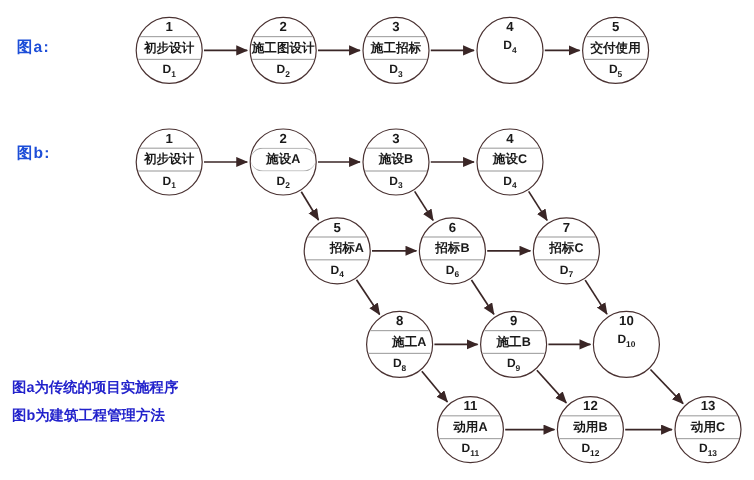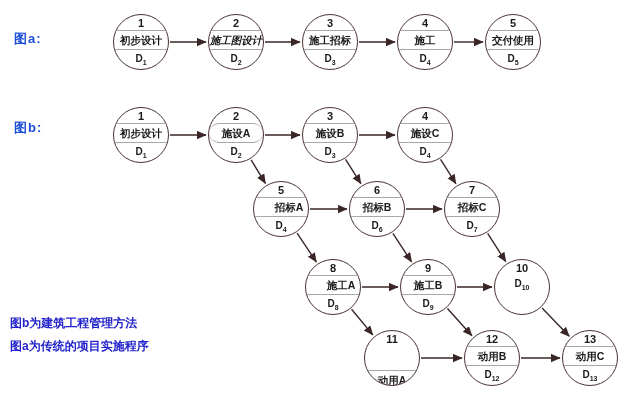--- a/index.html
+++ b/index.html
@@ -69,31 +69,30 @@
     </svg>
 
   <div id="nodes-a">
       <div class="node" style="left: 113px; top: 14px; border-color: rgb(74, 50, 50);">
         <div class="n-num">1</div>
         <div class="n-name" style="border-color: rgb(168, 168, 168);">初步设计</div>
         <div class="n-dur">D<sub>1</sub></div>
       </div>
       <div class="node" style="left: 208px; top: 14px; border-color: rgb(74, 50, 50);">
         <div class="n-num">2</div>
-        <div class="n-name" style="border-color: rgb(168, 168, 168); font-style: italic;">施工图设计</div>
+        <div class="n-name" style="border-color: rgb(168, 168, 168);">施工图设计</div>
         <div class="n-dur">D<sub>2</sub></div>
       </div>
       <div class="node" style="left: 302px; top: 14px; border-color: rgb(74, 50, 50);">
         <div class="n-num">3</div>
         <div class="n-name" style="border-color: rgb(168, 168, 168);">施工招标</div>
         <div class="n-dur">D<sub>3</sub></div>
       </div>
       <div class="node" style="left: 397px; top: 14px; border-color: rgb(74, 50, 50);">
         <div class="n-num">4</div>
-        <div class="n-name" style="border-color: rgb(168, 168, 168);">施工</div>
         <div class="n-dur">D<sub>4</sub></div>
       </div>
       <div class="node" style="left: 485px; top: 14px; border-color: rgb(74, 50, 50);">
         <div class="n-num">5</div>
         <div class="n-name" style="border-color: rgb(168, 168, 168);">交付使用</div>
         <div class="n-dur">D<sub>5</sub></div>
       </div>
     </div>
   <div id="nodes-b">
       <div class="node" style="left: 113px; top: 107px; border-color: rgb(74, 50, 50);">
@@ -138,34 +137,34 @@
       </div>
       <div class="node" style="left: 400px; top: 259px; border-color: rgb(74, 50, 50);">
         <div class="n-num">9</div>
         <div class="n-name" style="border-color: rgb(168, 168, 168);">施工B</div>
         <div class="n-dur">D<sub>9</sub></div>
       </div>
       <div class="node" style="left: 494px; top: 259px; border-color: rgb(74, 50, 50);">
         <div class="n-num">10</div>
         <div class="n-dur">D<sub>10</sub></div>
       </div>
-      <div class="node" style="left: 364px; top: 330px; border-color: rgb(74, 50, 50); gap: 24px;">
+      <div class="node" style="left: 364px; top: 330px; border-color: rgb(74, 50, 50);">
         <div class="n-num">11</div>
         <div class="n-name" style="border-color: rgb(168, 168, 168);">动用A</div>
         <div class="n-dur">D<sub>11</sub></div>
       </div>
       <div class="node" style="left: 464px; top: 330px; border-color: rgb(74, 50, 50);">
         <div class="n-num">12</div>
         <div class="n-name" style="border-color: rgb(168, 168, 168);">动用B</div>
         <div class="n-dur">D<sub>12</sub></div>
       </div>
       <div class="node" style="left: 562px; top: 330px; border-color: rgb(74, 50, 50);">
         <div class="n-num">13</div>
         <div class="n-name" style="border-color: rgb(168, 168, 168);">动用C</div>
         <div class="n-dur">D<sub>13</sub></div>
       </div>
     </div>
 
   <div class="notes" style="color: rgb(35, 35, 204);">
+    <div>图a为传统的项目实施程序</div>
     <div>图b为建筑工程管理方法</div>
-    <div>图a为传统的项目实施程序</div>
   </div>
 </div>
 
 </body></html>

